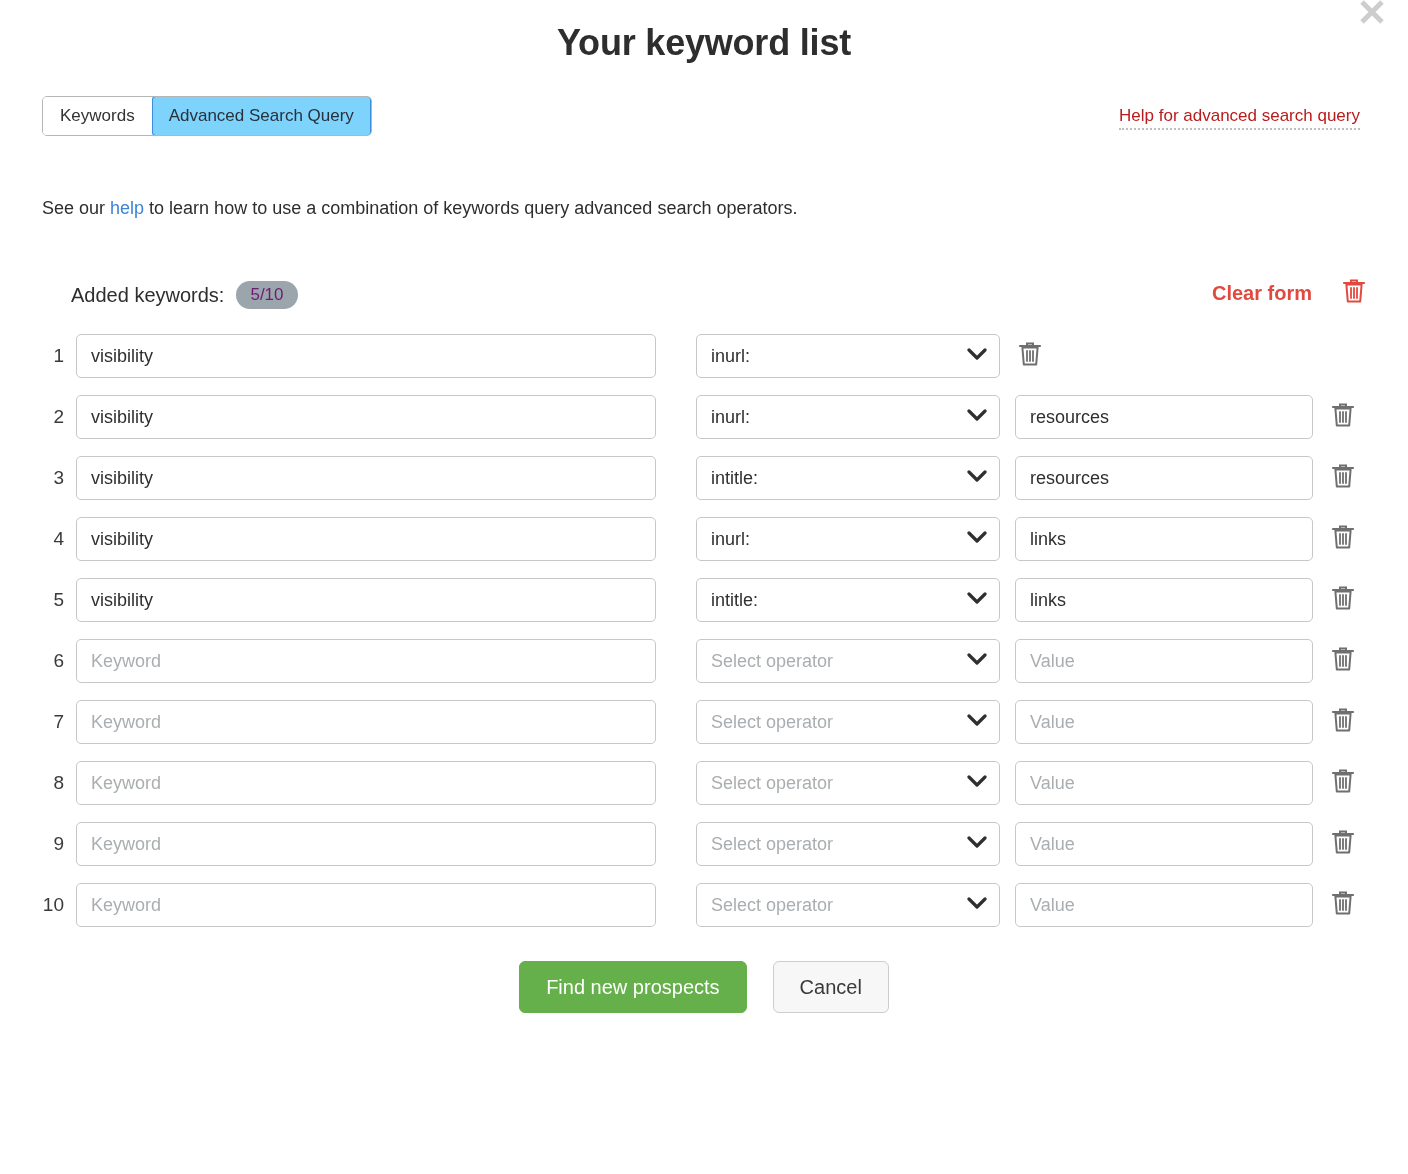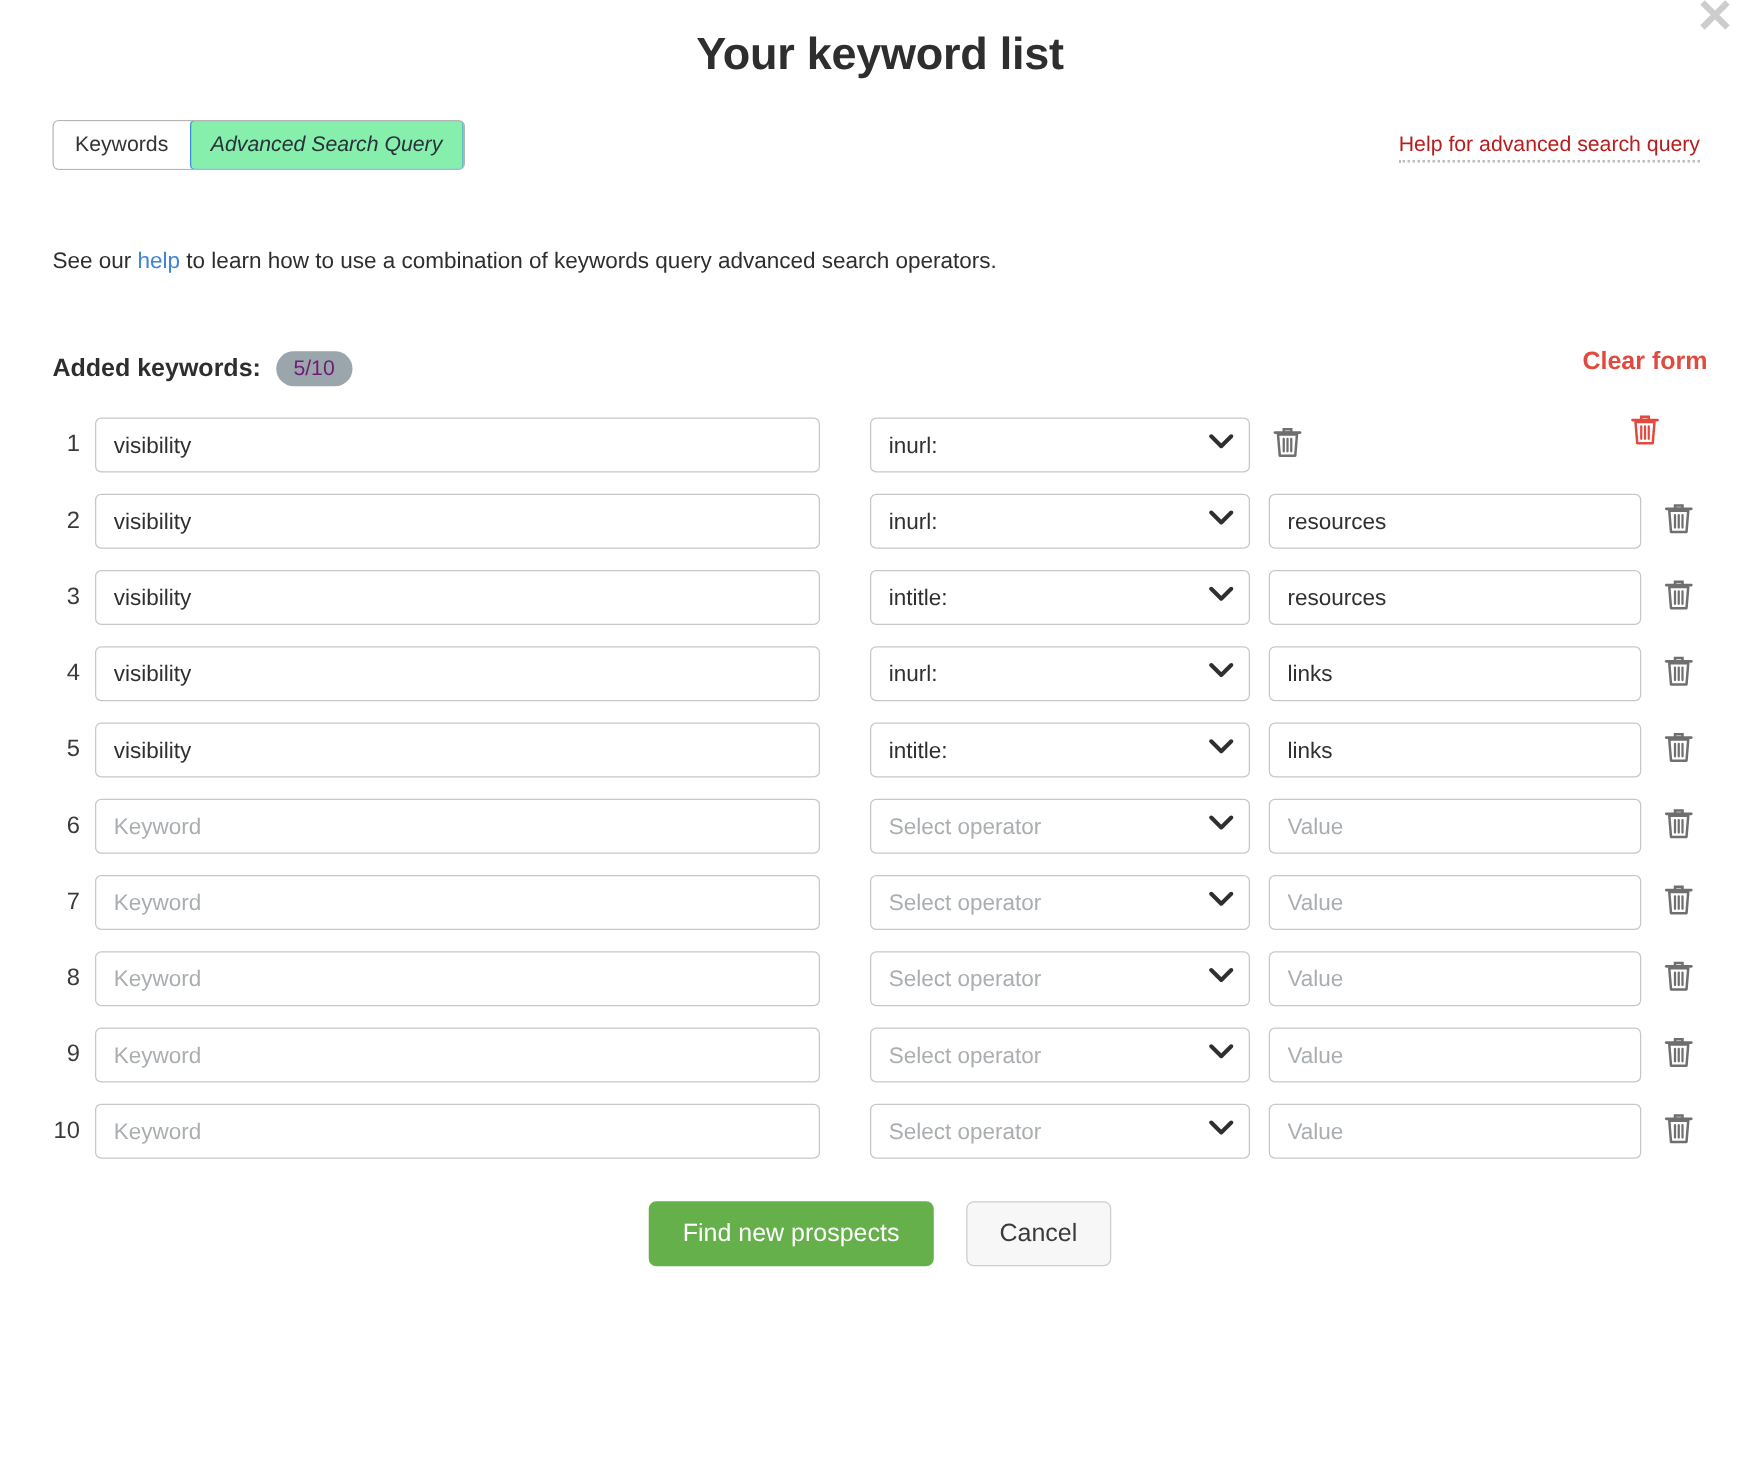--- a/index.html
+++ b/index.html
@@ -64,27 +64,26 @@
     padding: 0 17px;
     font-size: 17px;
     color: #333;
     background: #fff;
     cursor: pointer;
     box-sizing: border-box;
     height: 100%;
     white-space: nowrap;
   }
   .tab.active {
-    background: #86efac;
+    background: #7dd3fc;
     color: #29323a;
     box-shadow: 0 0 0 1px #3e8ee0 inset;
     border-radius: 4px;
     margin: -1px 0;
     height: calc(100% + 2px);
-    font-style: italic;
   }
   .help-link {
     position: absolute;
     right: 48px;
     top: 10px;
     font-size: 17px;
     color: #b91c1c;
     text-decoration: none;
     border-bottom: 2px dotted #b9bec0;
     padding-bottom: 2px;
@@ -109,42 +108,42 @@
   .added-bar {
     position: relative;
     padding: 0 42px;
     margin-top: 52px;
     height: 34px;
     display: flex;
     align-items: center;
   }
   .added-label {
     font-size: 20px;
-    font-weight: bold;
+    font-weight: normal;
     color: #2e2e2e;
+    margin-left: 29px;
   }
   .count-badge {
     margin-left: 12px;
     background: #9aa6ac;
     color: #701a75;
     font-size: 17px;
     border-radius: 16px;
     padding: 5px 14px 6px;
     line-height: 1;
     display: inline-block;
   }
   .clear-form {
     position: absolute;
     right: 42px;
     top: 0;
     display: flex;
     align-items: center;
     gap: 30px;
     cursor: pointer;
-    flex-direction: column;
   }
   .clear-form-label {
     color: #e04a3f;
     font-size: 20px;
     font-weight: bold;
   }
 
   
   .rows {
     margin-top: 22px;

